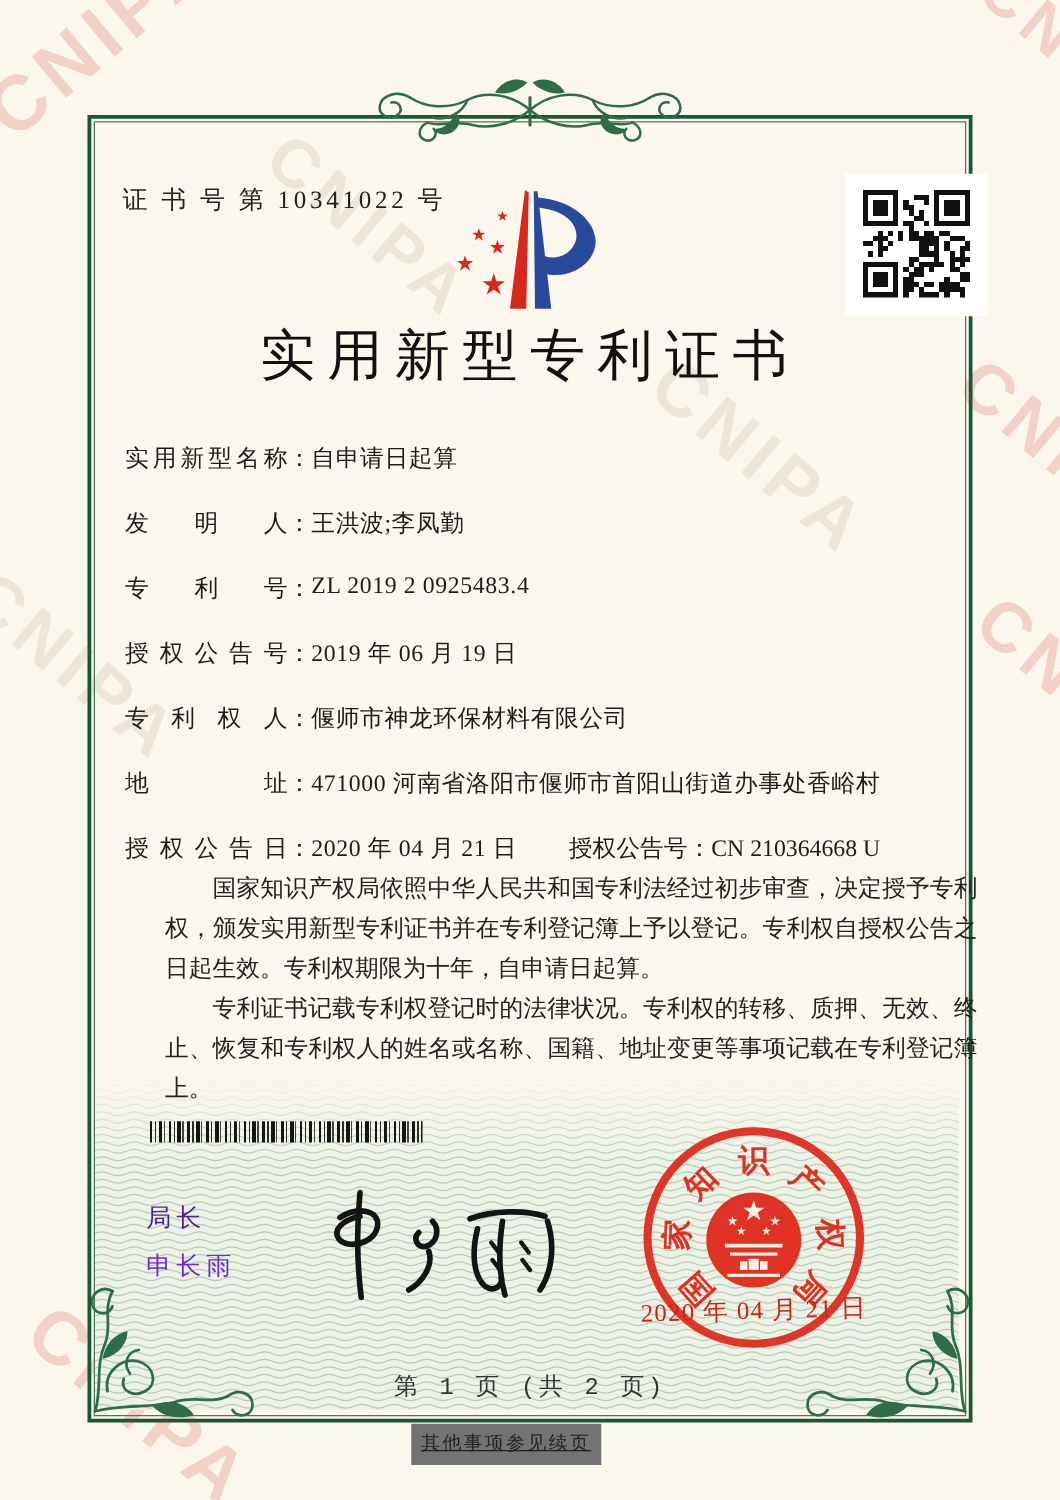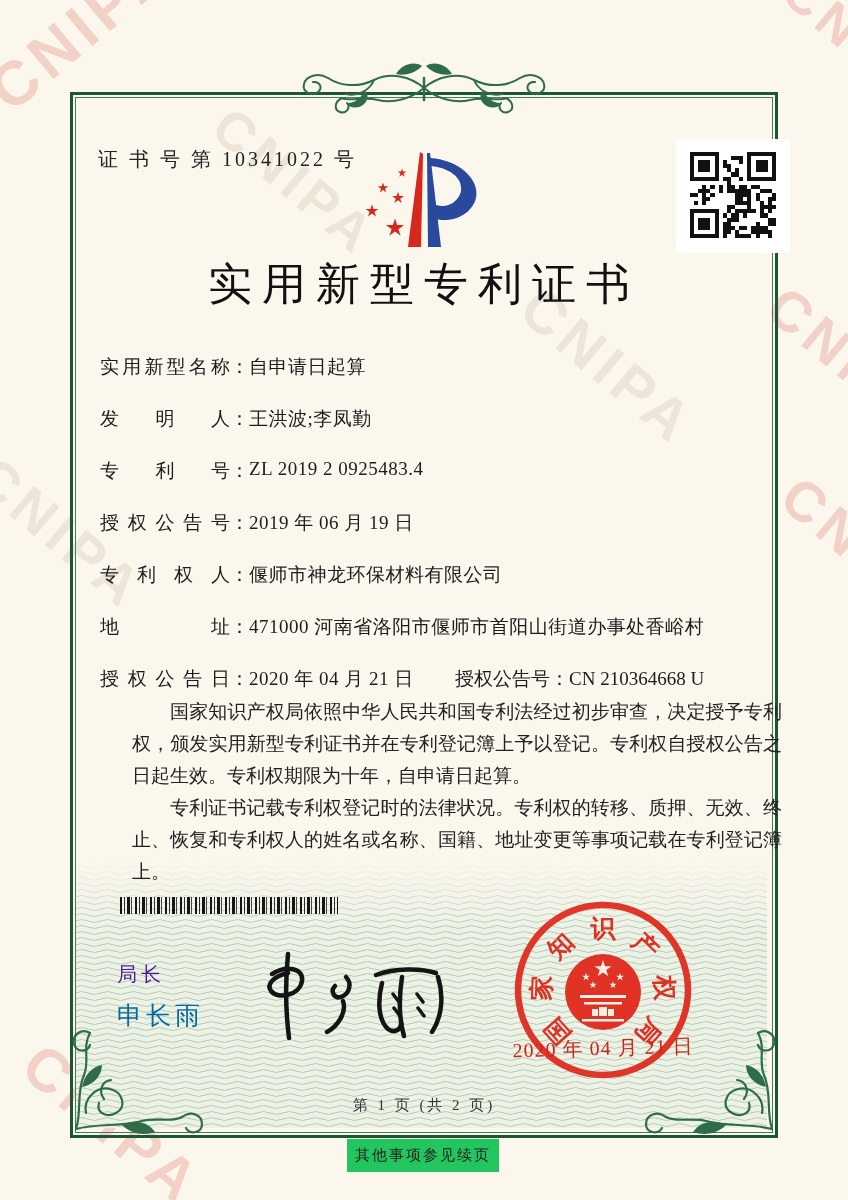--- a/index.html
+++ b/index.html
@@ -42,31 +42,31 @@
   .body-text p{margin:0; text-indent:2em;}
   
   .barcode{position:absolute; left:120px; top:897px; width:218px; height:17px;
            background:repeating-linear-gradient(90deg,
              #151515 0 2px, transparent 2px 4px,
              #2a2a2a 4px 5px, transparent 5px 7px,
              #151515 7px 10px, transparent 10px 11px,
              #444 11px 12px, transparent 12px 15px);}
   .director-title{position:absolute; left:117px; top:961px; font-size:20px; letter-spacing:4px; color:#4c1d95;
                   font-family:"Liberation Sans","DejaVu Sans",sans-serif;}
-  .director-name{position:absolute; left:117px; top:999px; font-size:25px; letter-spacing:4px; color:#0369a1;
+  .director-name{position:absolute; left:117px; top:999px; font-size:20px; letter-spacing:4px; color:#6d28d9;
                   font-family:"Liberation Sans","DejaVu Sans",sans-serif;}
   .signature{position:absolute; left:250px; top:944px;}
   .seal{position:absolute; left:508px; top:895px;}
   .seal-date{position:absolute; left:512px; top:1035px; width:182px; text-align:center;
              font-size:20px; color:#cf2317; letter-spacing:1px; transform:rotate(-1.5deg);}
   .page-info{position:absolute; left:0; top:1096px; width:100%; text-align:center;
-             font-size:15px; letter-spacing:3px; color:#333;}
-  .note-box{position:absolute; left:347px; top:1139px; width:152px; height:33px;
-            background:#22c55e; text-align:center; line-height:33px; font-size:15px;
-            letter-spacing:2px; color:#222;}
+             font-size:19px; letter-spacing:3px; color:#333;font-family:Liberation Mono, monospace;}
+  .note-box{position:absolute; left:329px; top:1139px; width:152px; height:33px;
+            background:#737373; text-align:center; line-height:33px; font-size:15px;
+            letter-spacing:2px; color:#222;text-decoration:underline;}
   .ornament{position:absolute; pointer-events:none;}
 </style>
 </head>
 <body>
 
 <div class="page">
 
   <svg width="0" height="0" style="position:absolute">
     <defs>
       <path id="star" d="M0,-10 L2.25,-3.1 L9.5,-3.1 L3.6,1.2 L5.9,8.1 L0,3.8 L-5.9,8.1 L-3.6,1.2 L-9.5,-3.1 L-2.25,-3.1 Z"></path>

